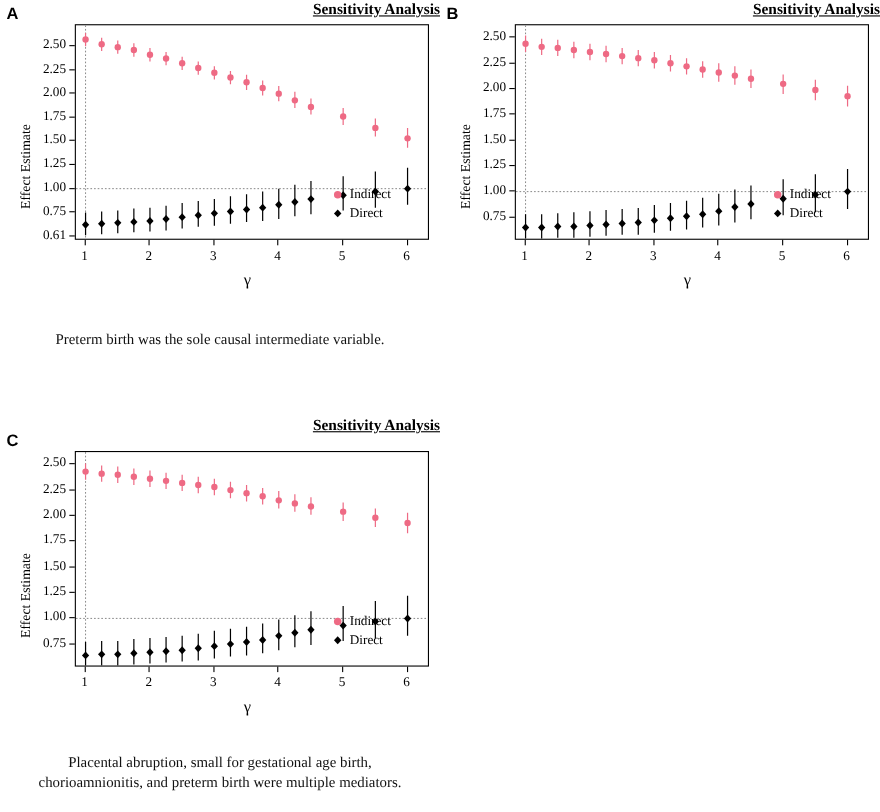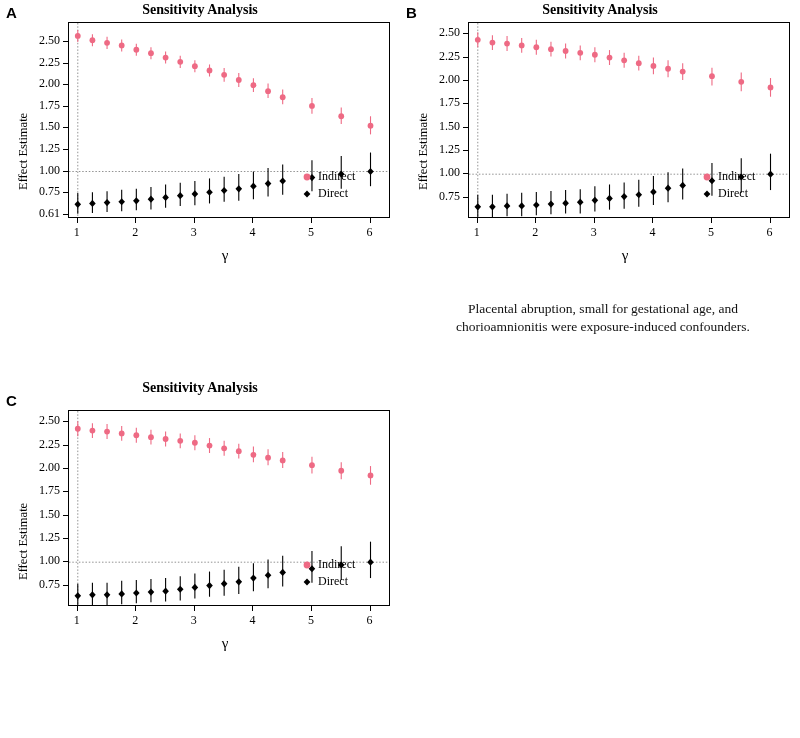--- a/index.html
+++ b/index.html
@@ -23,23 +23,24 @@
     font-family: "Liberation Sans", sans-serif;
     font-weight: bold;
     font-size: 15px;
     color: #000;
   }
   .chart-title {
     position: absolute;
     font-family: "Liberation Serif", serif;
     font-weight: bold;
     font-size: 14px;
-    text-align: center;
+    text-align: right;
     width: 100%;
     top: 0;
+    text-decoration: underline;
   }
   .plot-area {
     position: absolute;
     border: 1px solid #000;
     box-sizing: border-box;
     background: #fff;
     overflow: hidden;
   }
   .y-label {
     position: absolute;
@@ -199,20 +200,21 @@
     </div>
     <div class="legend-row">
       <span class="legend-marker">
           <svg width="12" height="12">
             <polygon points="6,2.4 9.4,6 6,9.6 2.6,6" fill="#000000"></polygon>
           </svg>
         </span>
       <span class="legend-text">Direct</span>
     </div>
   </div>
+  <div class="caption" style="left:30px; top:300px; width:340px;">Preterm birth was the sole causal intermediate variable.</div>
 <div class="tick-mark" style="left: 63px; top: 213.683px; width: 5px; height: 1px;"></div>
     <div class="tick-label-y" style="left: 28px; top: 205.683px; width: 32px;">0.61</div>
     <div class="tick-mark" style="left: 63px; top: 192.097px; width: 5px; height: 1px;"></div>
     <div class="tick-label-y" style="left: 28px; top: 184.097px; width: 32px;">0.75</div>
     <div class="tick-mark" style="left: 63px; top: 170.511px; width: 5px; height: 1px;"></div>
     <div class="tick-label-y" style="left: 28px; top: 162.511px; width: 32px;">1.00</div>
     <div class="tick-mark" style="left: 63px; top: 148.925px; width: 5px; height: 1px;"></div>
     <div class="tick-label-y" style="left: 28px; top: 140.925px; width: 32px;">1.25</div>
     <div class="tick-mark" style="left: 63px; top: 127.339px; width: 5px; height: 1px;"></div>
     <div class="tick-label-y" style="left: 28px; top: 119.339px; width: 32px;">1.50</div>
@@ -332,21 +334,20 @@
     </div>
     <div class="legend-row">
       <span class="legend-marker">
           <svg width="12" height="12">
             <polygon points="6,2.4 9.4,6 6,9.6 2.6,6" fill="#000000"></polygon>
           </svg>
         </span>
       <span class="legend-text">Direct</span>
     </div>
   </div>
-  <div class="caption" style="left:22px; top:300px; width:362px;">Placental abruption, small for gestational age, and chorioamnionitis were exposure-induced confounders.</div>
 <div class="tick-mark" style="left: 63px; top: 196.533px; width: 5px; height: 1px;"></div>
     <div class="tick-label-y" style="left: 28px; top: 188.533px; width: 32px;">0.75</div>
     <div class="tick-mark" style="left: 63px; top: 173.2px; width: 5px; height: 1px;"></div>
     <div class="tick-label-y" style="left: 28px; top: 165.2px; width: 32px;">1.00</div>
     <div class="tick-mark" style="left: 63px; top: 149.867px; width: 5px; height: 1px;"></div>
     <div class="tick-label-y" style="left: 28px; top: 141.867px; width: 32px;">1.25</div>
     <div class="tick-mark" style="left: 63px; top: 126.533px; width: 5px; height: 1px;"></div>
     <div class="tick-label-y" style="left: 28px; top: 118.533px; width: 32px;">1.50</div>
     <div class="tick-mark" style="left: 63px; top: 103.2px; width: 5px; height: 1px;"></div>
     <div class="tick-label-y" style="left: 28px; top: 95.2px; width: 32px;">1.75</div>
@@ -464,20 +465,21 @@
     </div>
     <div class="legend-row">
       <span class="legend-marker">
           <svg width="12" height="12">
             <polygon points="6,2.4 9.4,6 6,9.6 2.6,6" fill="#000000"></polygon>
           </svg>
         </span>
       <span class="legend-text">Direct</span>
     </div>
   </div>
+  <div class="caption" style="left:22px; top:316px; width:356px;">Placental abruption, small for gestational age birth, chorioamnionitis, and preterm birth were multiple mediators.</div>
 <div class="tick-mark" style="left: 63px; top: 216.533px; width: 5px; height: 1px;"></div>
     <div class="tick-label-y" style="left: 28px; top: 208.533px; width: 32px;">0.75</div>
     <div class="tick-mark" style="left: 63px; top: 193.2px; width: 5px; height: 1px;"></div>
     <div class="tick-label-y" style="left: 28px; top: 185.2px; width: 32px;">1.00</div>
     <div class="tick-mark" style="left: 63px; top: 169.867px; width: 5px; height: 1px;"></div>
     <div class="tick-label-y" style="left: 28px; top: 161.867px; width: 32px;">1.25</div>
     <div class="tick-mark" style="left: 63px; top: 146.533px; width: 5px; height: 1px;"></div>
     <div class="tick-label-y" style="left: 28px; top: 138.533px; width: 32px;">1.50</div>
     <div class="tick-mark" style="left: 63px; top: 123.2px; width: 5px; height: 1px;"></div>
     <div class="tick-label-y" style="left: 28px; top: 115.2px; width: 32px;">1.75</div>

